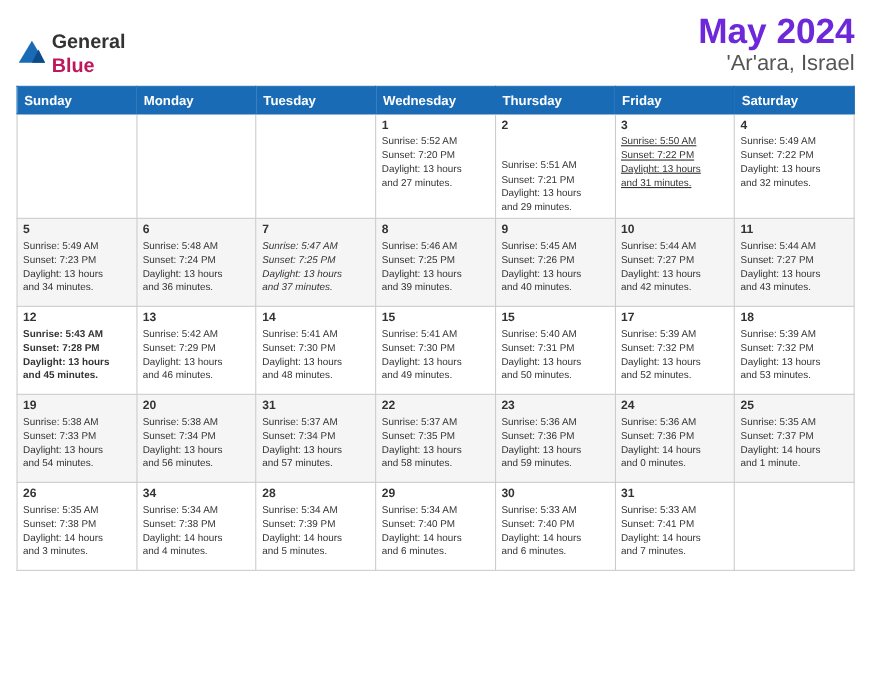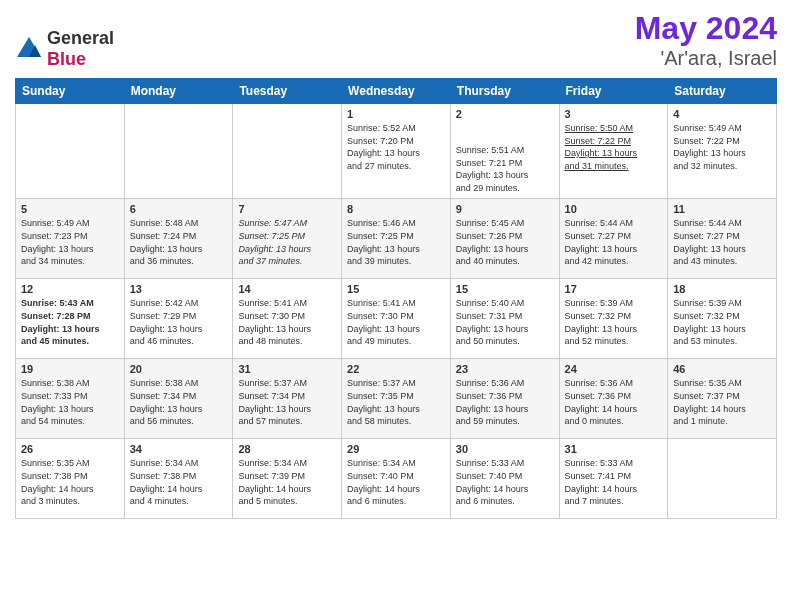--- a/index.html
+++ b/index.html
@@ -296,21 +296,21 @@
 and 59 minutes.</div>
           </td>
           <td>
             <span class="day-num">24</span>
             <div class="cell-info" style="white-space: pre-line;">Sunrise: 5:36 AM
 Sunset: 7:36 PM
 Daylight: 14 hours
 and 0 minutes.</div>
           </td>
           <td>
-            <span class="day-num">46</span>
+            <span class="day-num">25</span>
             <div class="cell-info" style="white-space: pre-line;">Sunrise: 5:35 AM
 Sunset: 7:37 PM
 Daylight: 14 hours
 and 1 minute.</div>
           </td>
         </tr>
         <tr>
           <td>
             <span class="day-num">26</span>
             <div class="cell-info" style="white-space: pre-line;">Sunrise: 5:35 AM

